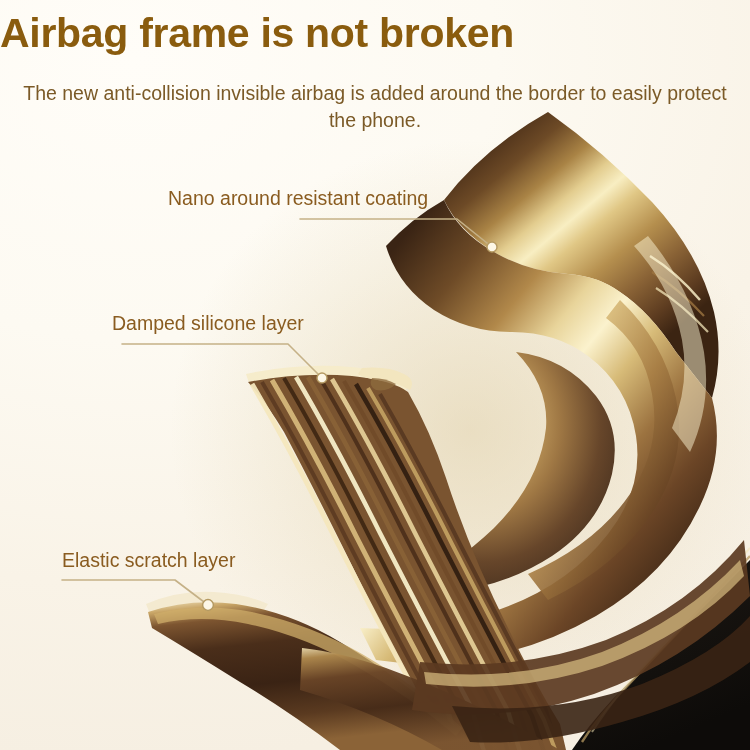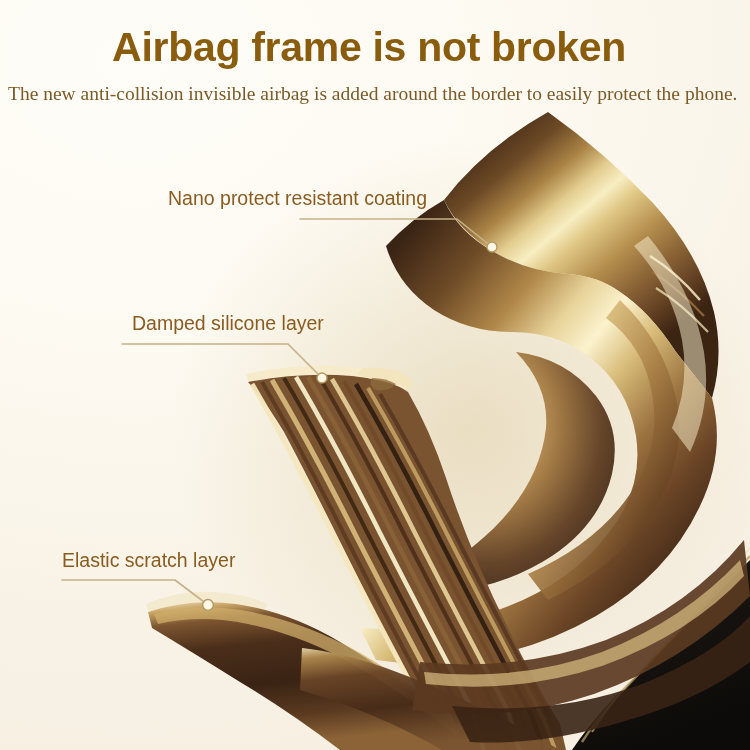--- a/index.html
+++ b/index.html
@@ -8,32 +8,31 @@
     font-family:"Liberation Sans","DejaVu Sans",sans-serif;
     background:#fdfbf5;
   }
   #stage{
     position:relative;width:750px;height:750px;overflow:hidden;
     background:
       radial-gradient(ellipse 900px 700px at 18% 8%, #fffdf8 0%, #fdfaf2 40%, #f9f3e7 75%, #f6efe2 100%);
   }
   
   .headline{
-    position:absolute;left:0;top:24px;width:626px;text-align:right;
+    position:absolute;left:0;top:10px;width:626px;text-align:left;
     font-size:41px;line-height:46px;font-weight:bold;
     letter-spacing:-0.3px;
     color:#8a5c0e;
     z-index:40;white-space:nowrap;
   }
   .subtitle{
-    position:absolute;left:8px;top:80px;width:734px;
+    position:absolute;left:8px;top:80px;width:734px;text-align:center;
     font-size:19.5px;line-height:27px;font-weight:normal;
     color:#7b5a27;
     z-index:40;
-    font-family:Liberation Serif, serif;
   }
   
   .callout-label{
     position:absolute;font-size:19.5px;line-height:24px;
     color:#8a5c20;white-space:nowrap;z-index:45;
   }
   .leader-svg{position:absolute;left:0;top:0;width:750px;height:750px;z-index:44;pointer-events:none;}
   
   .art{position:absolute;left:0;top:0;width:750px;height:750px;z-index:10;}
 </style>
@@ -309,19 +308,19 @@
     </g>
   </svg>
 
   <div class="headline">Airbag frame is not broken</div>
 
   <div class="subtitle">
     <span>The new anti-collision invisible airbag is added around the border to easily</span>
     <span>protect the phone.</span>
   </div>
 
-  <div class="callout-label" style="left:168px;top:186px;">Nano protect resistant coating</div>
-
-  <div class="callout-label" style="left:132px;top:311px;">Damped silicone layer</div>
+  <div class="callout-label" style="left:168px;top:186px;">Nano around resistant coating</div>
+
+  <div class="callout-label" style="left:112px;top:311px;">Damped silicone layer</div>
 
   <div class="callout-label" style="left:62px;top:548px;">Elastic scratch layer</div>
 
 </div>
 
 </body></html>

